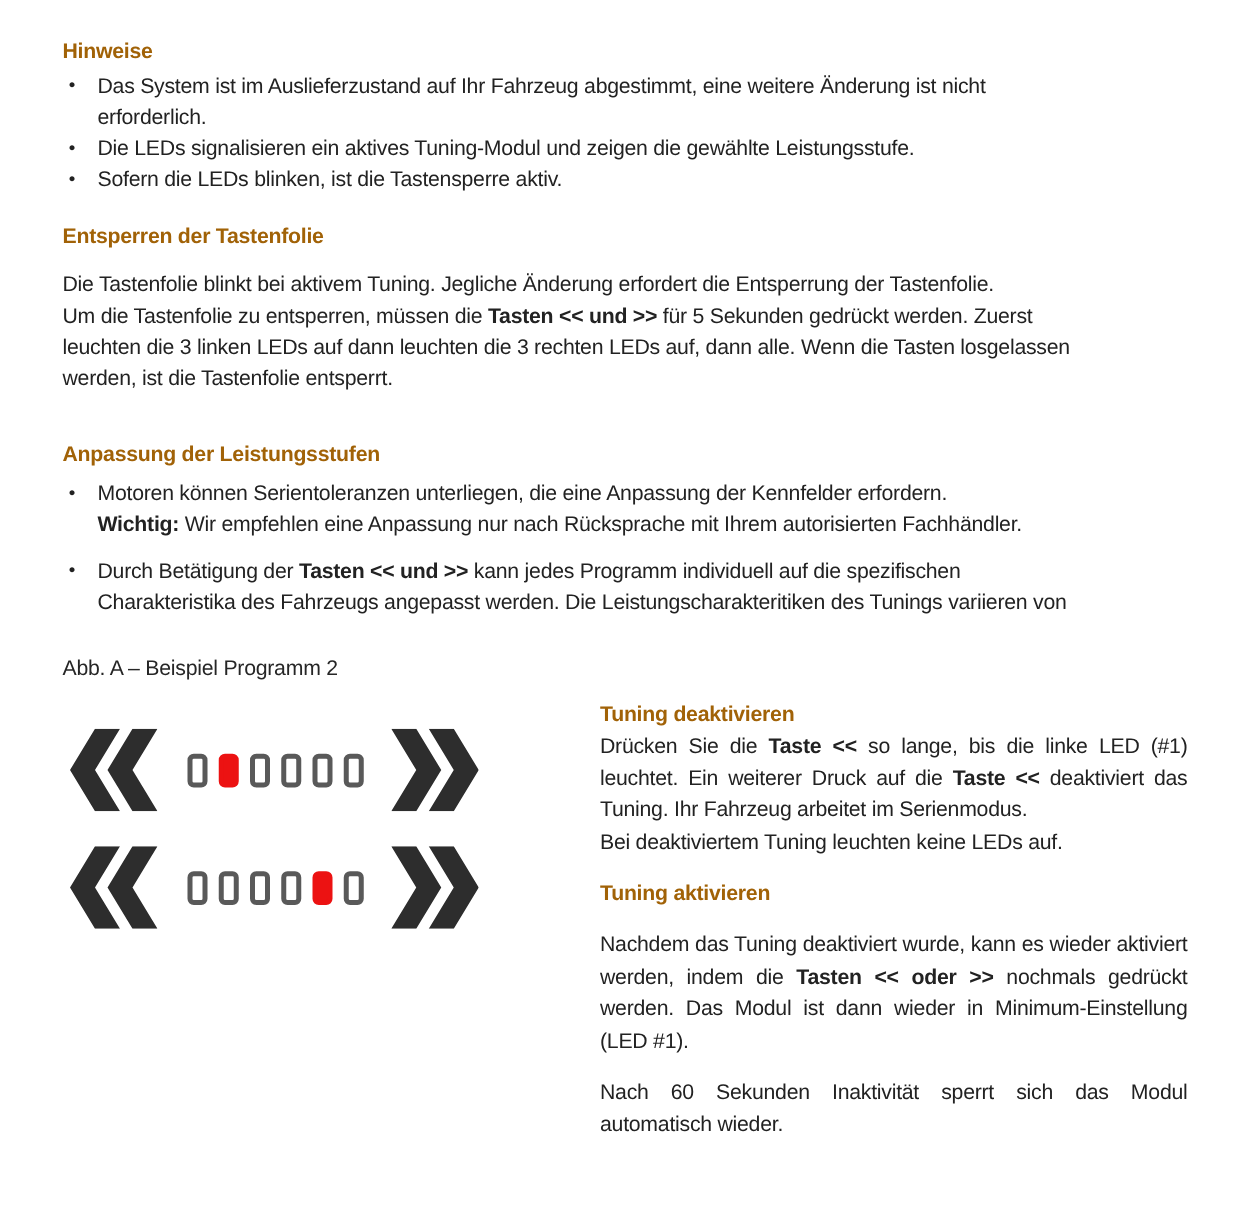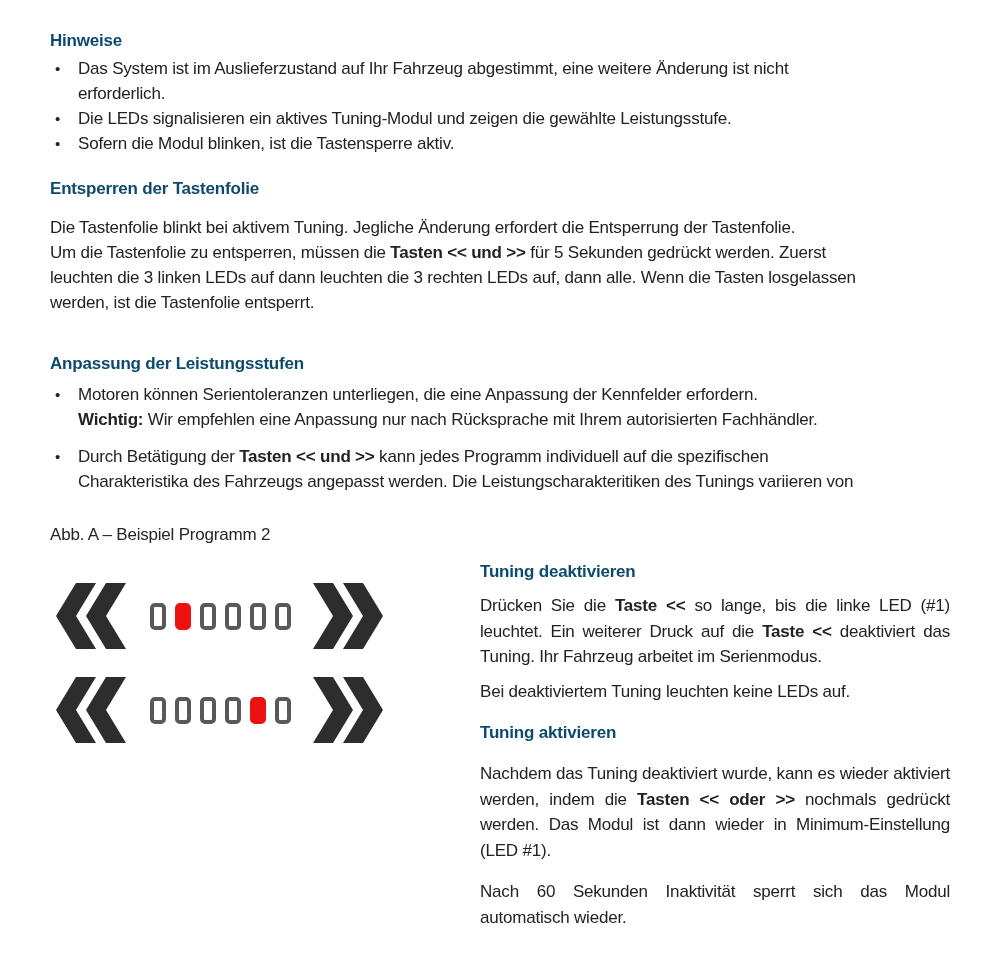--- a/index.html
+++ b/index.html
@@ -12,21 +12,21 @@
   *{margin:0;padding:0;box-sizing:border-box;}
   html,body{background:var(--background);}
   body{
     width:1000px;height:975px;
     font-family:"Liberation Sans","DejaVu Sans",sans-serif;
     font-size:17px;line-height:25px;letter-spacing:-0.2px;
     color:var(--text);
     padding:24px 50px 0 50px;
     overflow:hidden;
   }
-  h2,h3{font-size:17px;line-height:25px;font-weight:bold;color:#0c4a6e;}
+  h2,h3{font-size:17px;line-height:25px;font-weight:bold;color:#a16207;}
   .section-hinweise h2{margin-top:4px;margin-bottom:3px;}
   ul{list-style:none;}
   li{display:flex;line-height:25px;}
   .marker{width:28px;flex:0 0 28px;padding-left:5px;font-size:15px;}
   .btext{flex:1;text-align:justify;}
   .section-entsperren h2{margin-top:20px;}
   .section-entsperren .para{margin-top:14px;text-align:justify;}
   .section-anpassung h2{margin-top:36px;margin-bottom:6px;}
   .section-anpassung li + li{margin-top:12px;}
   .lower{display:flex;margin-top:28px;}
@@ -36,41 +36,41 @@
   .figure{display:flex;align-items:center;margin-left:6px;}
   .figure-a{margin-top:36px;}
   .caption-b{margin-top:108px;}
   .figure-b{margin-top:28px;}
   .chev{display:block;flex:0 0 auto;}
   .chev polygon{fill:var(--chevron);}
   .led-strip{display:flex;gap:9px;align-items:center;margin:0 22px 0 24px;}
   .led{width:16px;height:27px;border:4px solid var(--led-border);border-radius:5px;background:#fff;}
   .led.on{background:var(--led-active);border-color:var(--led-active);}
   .right-col h3{line-height:25px;}
-  .right-col .para{margin-top:9px;text-align:justify;line-height:25.5px;}
+  .right-col .para{text-align:justify;line-height:25.5px;}
   .right-col h3.second{margin-top:16px;}
   .right-col .para.tight{margin-top:16px;}
 </style>
 </head>
 <body>
 
 <section class="section-hinweise">
   <h2>Hinweise</h2>
   <ul>
     <li>
       <span class="marker">•</span>
       <span class="btext"><span>Das System ist im Auslieferzustand auf Ihr Fahrzeug abgestimmt, eine weitere Änderung ist nicht</span><br><span>erforderlich.</span></span>
     </li>
     <li>
       <span class="marker">•</span>
       <span class="btext"><span>Die LEDs signalisieren ein aktives Tuning-Modul und zeigen die gewählte Leistungsstufe.</span></span>
     </li>
     <li>
       <span class="marker">•</span>
-      <span class="btext"><span>Sofern die Modul blinken, ist die Tastensperre aktiv.</span></span>
+      <span class="btext"><span>Sofern die LEDs blinken, ist die Tastensperre aktiv.</span></span>
     </li>
   </ul>
 </section>
 
 <section class="section-entsperren">
   <h2>Entsperren der Tastenfolie</h2>
   <p class="para"><span>Die Tastenfolie blinkt bei aktivem Tuning. Jegliche Änderung erfordert die Entsperrung der Tastenfolie.</span><br><span>Um die Tastenfolie zu entsperren, müssen die </span><strong>Tasten &lt;&lt; und &gt;&gt;</strong><span> für 5 Sekunden gedrückt werden. Zuerst</span><br><span>leuchten die 3 linken LEDs auf dann leuchten die 3 rechten LEDs auf, dann alle. Wenn die Tasten losgelassen</span><br><span>werden, ist die Tastenfolie entsperrt.</span></p>
 </section>
 
 <section class="section-anpassung">

